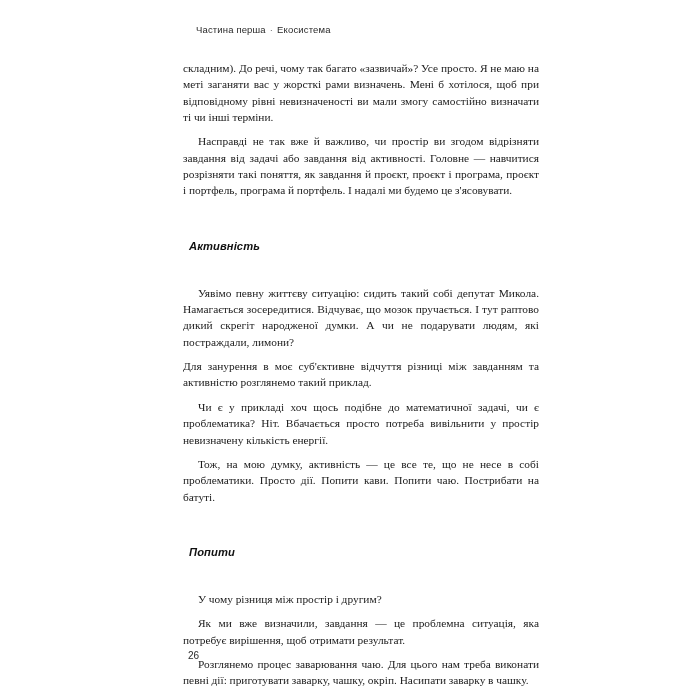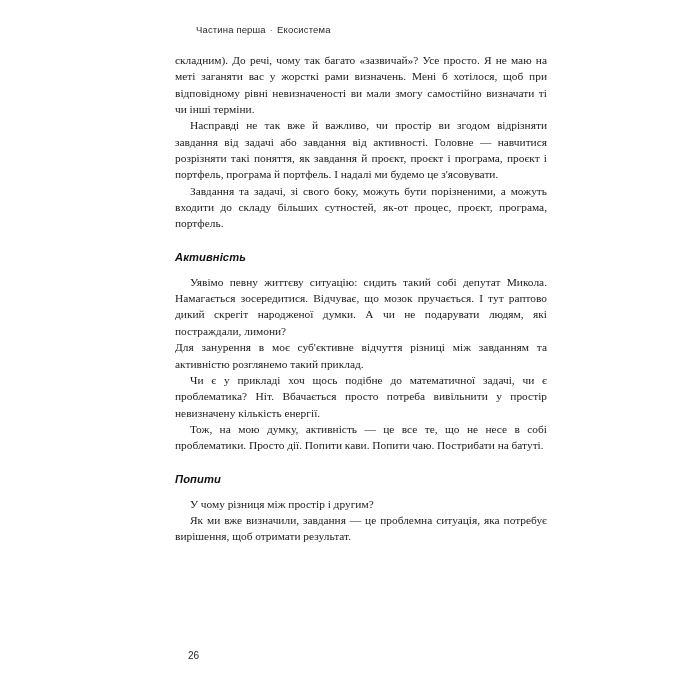--- a/index.html
+++ b/index.html
@@ -39,36 +39,36 @@
   }
 
   .text-block {
     position: absolute;
     top: 52px;
     left: 175px;
     width: 372px;
   }
 
   p.body {
-    margin: 0;
+    margin: 8px;
     text-align: justify;
     text-justify: inter-word;
     font-size: 11.4px;
     line-height: 16.35px;
     text-indent: 15px;
     hyphens: manual;
     -webkit-hyphens: manual;
     word-spacing: -0.1px;
   }
   p.body.no-indent {
     text-indent: 0;
   }
 
   h2.section {
-    margin: 0;
+    margin: 14px;
     font-family: "Liberation Sans", "DejaVu Sans", sans-serif;
     font-style: italic;
     font-weight: bold;
     font-size: 11.2px;
     line-height: 16px;
     color: #111111;
     letter-spacing: 0.1px;
   }
 
   .sp-before-heading { height: 17px; }
@@ -89,35 +89,35 @@
 <div class="page">
 
   <div class="running-head">
     <span>Частина перша</span><span class="sep">·</span><span>Екосистема</span>
   </div>
 
   <div class="text-block">
 
     <p class="body no-indent">складним). До речі, чому так багато «зазвичай»? Усе просто. Я не маю на меті заганяти вас у жорсткі рами визначень. Мені б хотілося, щоб при відповідному рівні невизначеності ви мали змогу самостійно визначати ті чи інші терміни.</p>
     <p class="body">Насправді не так вже й важливо, чи простір ви згодом відрізняти завдання від задачі або завдання від активності. Головне — навчитися розрізняти такі поняття, як завдання й проєкт, проєкт і програма, проєкт і портфель, програма й портфель. І надалі ми будемо це з'ясовувати.</p>
-    <p class="body">Завдання та задачі, зі свого боку, можуть бути порізненими, а можуть входити до складу більших сутностей, як-от процес, проєкт, програма, портфель.</p>
 
     <div class="sp-before-heading"></div>
     <h2 class="section">Активність</h2>
     <div class="sp-after-heading"></div>
 
     <p class="body">Уявімо певну життєву ситуацію: сидить такий собі депутат Микола. Намагається зосередитися. Відчуває, що мозок пручається. І тут раптово дикий скрегіт народженої думки. А чи не подарувати людям, які постраждали, лимони?</p>
     <p class="body no-indent">Для занурення в моє суб'єктивне відчуття різниці між завданням та активністю розглянемо такий приклад.</p>
     <p class="body">Чи є у прикладі хоч щось подібне до математичної задачі, чи є проблематика? Ніт. Вбачається просто потреба вивільнити у простір невизначену кількість енергії.</p>
     <p class="body">Тож, на мою думку, активність — це все те, що не несе в собі проблематики. Просто дії. Попити кави. Попити чаю. Пострибати на батуті.</p>
 
     <div class="sp-before-heading"></div>
     <h2 class="section">Попити</h2>
     <div class="sp-after-heading"></div>
 
     <p class="body">У чому різниця між простір і другим?</p>
     <p class="body">Як ми вже визначили, завдання — це проблемна ситуація, яка потребує вирішення, щоб отримати результат.</p>
+    <p class="body">Розглянемо процес заварювання чаю. Для цього нам треба виконати певні дії: приготувати заварку, чашку, окріп. Насипати заварку в чашку.</p>
 
   </div>
 
   <div class="folio">26</div>
 
 </div>
 
 </body></html>

